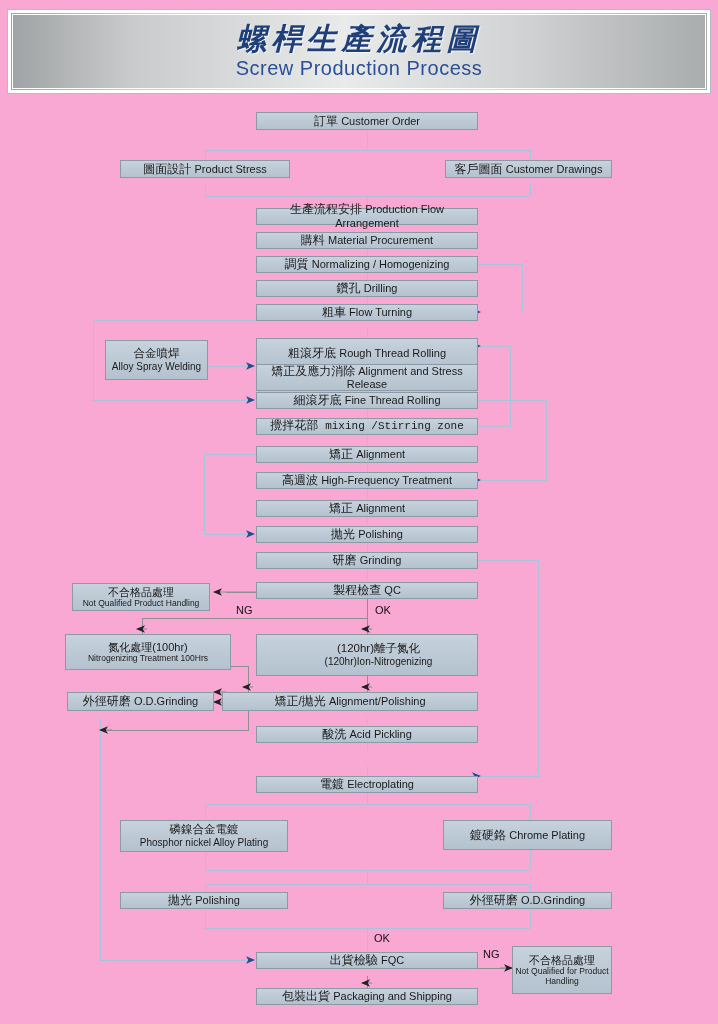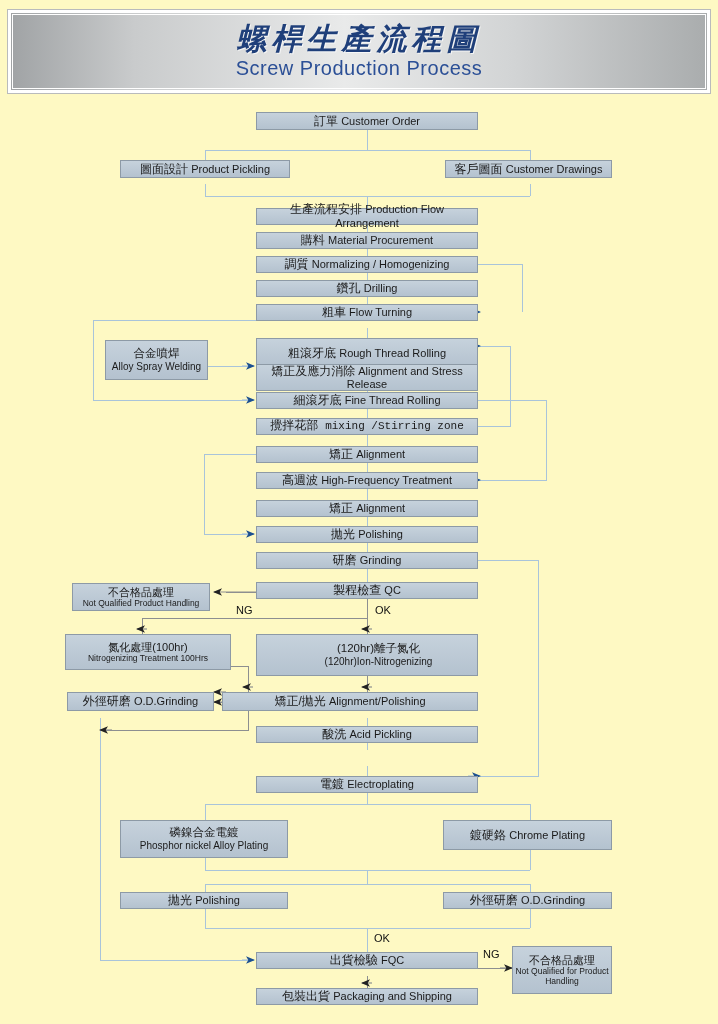--- a/index.html
+++ b/index.html
@@ -1,18 +1,18 @@
 <!DOCTYPE html>
 <html><head>
 <meta charset="utf-8">
 <title>Screw Production Process</title>
 <style>
   html,body{margin:0;padding:0;background:#ffffff;}
   body{font-family:"Liberation Sans","DejaVu Sans",sans-serif;}
-  #page{position:relative;width:718px;height:1024px;overflow:hidden;background:#fef9c3;}
+  #page{position:relative;width:718px;height:1024px;overflow:hidden;background:#f9a8d4;}
 
   
   #banner{
     position:absolute;left:7px;top:9px;width:704px;height:85px;
     background:linear-gradient(to right,#9fa2a4 0%,#c9cbcc 18%,#e9eaea 48%,#d2d4d5 72%,#a9acad 100%);
     border:1px solid #b9bbbc;
     box-shadow:0 0 0 3px #ffffff inset;
     box-sizing:border-box;
   }
   #banner .inner{
@@ -206,21 +206,21 @@
       </g>
     </svg>
 
     <div class="box one-line" style="left:256px;top:14px;width:222px;height:18px;">
       <div><span class="cn">訂單</span>
       <span class="en">Customer Order</span></div>
     </div>
 
     <div class="box one-line" style="left:120px;top:62px;width:170px;height:18px;">
       <div><span class="cn">圖面設計</span>
-      <span class="en">Product Pickling</span></div>
+      <span class="en">Product Stress</span></div>
     </div>
 
     <div class="box one-line" style="left:445px;top:62px;width:167px;height:18px;">
       <div><span class="cn">客戶圖面</span>
       <span class="en">Customer Drawings</span></div>
     </div>
 
     <div class="box one-line" style="left:256px;top:110px;width:222px;height:17px;">
       <div><span class="cn">生產流程安排</span>
       <span class="en">Production Flow Arrangement</span></div>
@@ -330,21 +330,21 @@
       <div><span class="cn">酸洗</span>
       <span class="en">Acid Pickling</span></div>
     </div>
 
 
     <div class="box one-line" style="left:256px;top:678px;width:222px;height:17px;">
       <div><span class="cn">電鍍</span>
       <span class="en">Electroplating</span></div>
     </div>
 
-    <div class="box small" style="left:120px;top:722px;width:168px;height:38px;">
+    <div class="box small" style="left:120px;top:722px;width:168px;height:32px;">
       <div class="cn">磷鎳合金電鍍</div>
       <div class="en">Phosphor nickel Alloy Plating</div>
     </div>
 
     <div class="box one-line" style="left:443px;top:722px;width:169px;height:30px;">
       <div><span class="cn">鍍硬鉻</span>
       <span class="en">Chrome Plating</span></div>
     </div>
 
     <div class="box one-line" style="left:120px;top:794px;width:168px;height:17px;">

